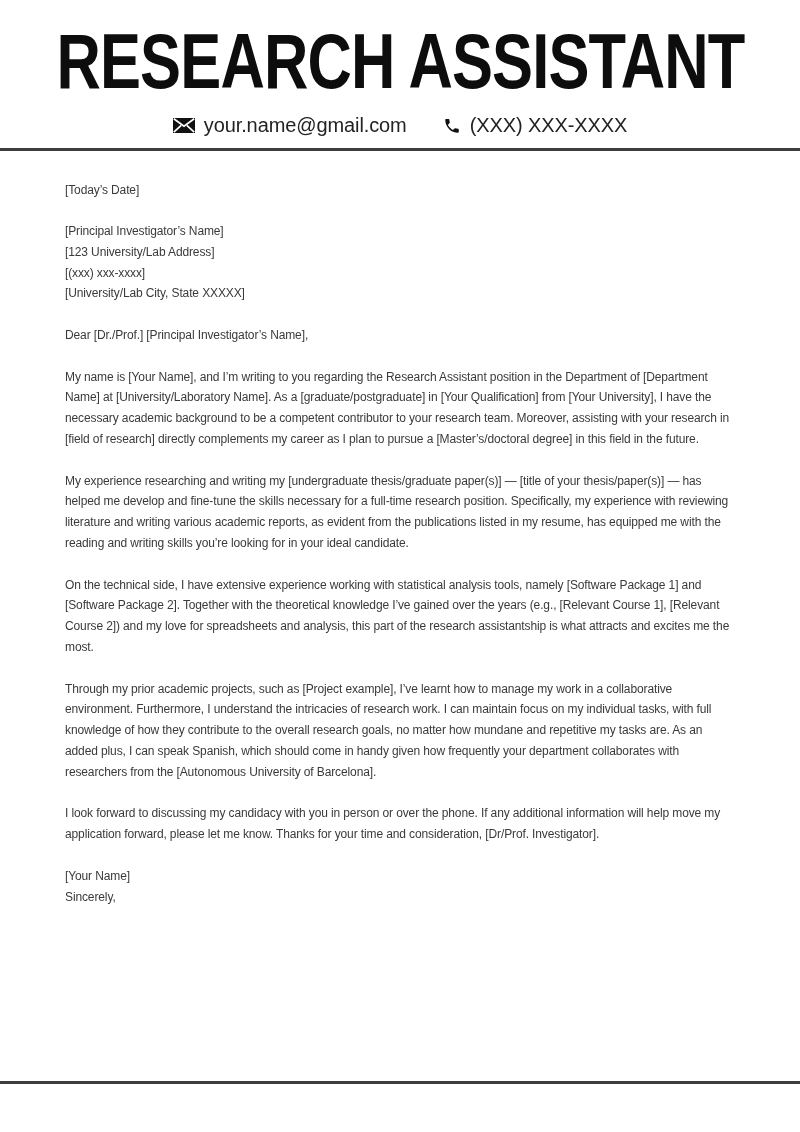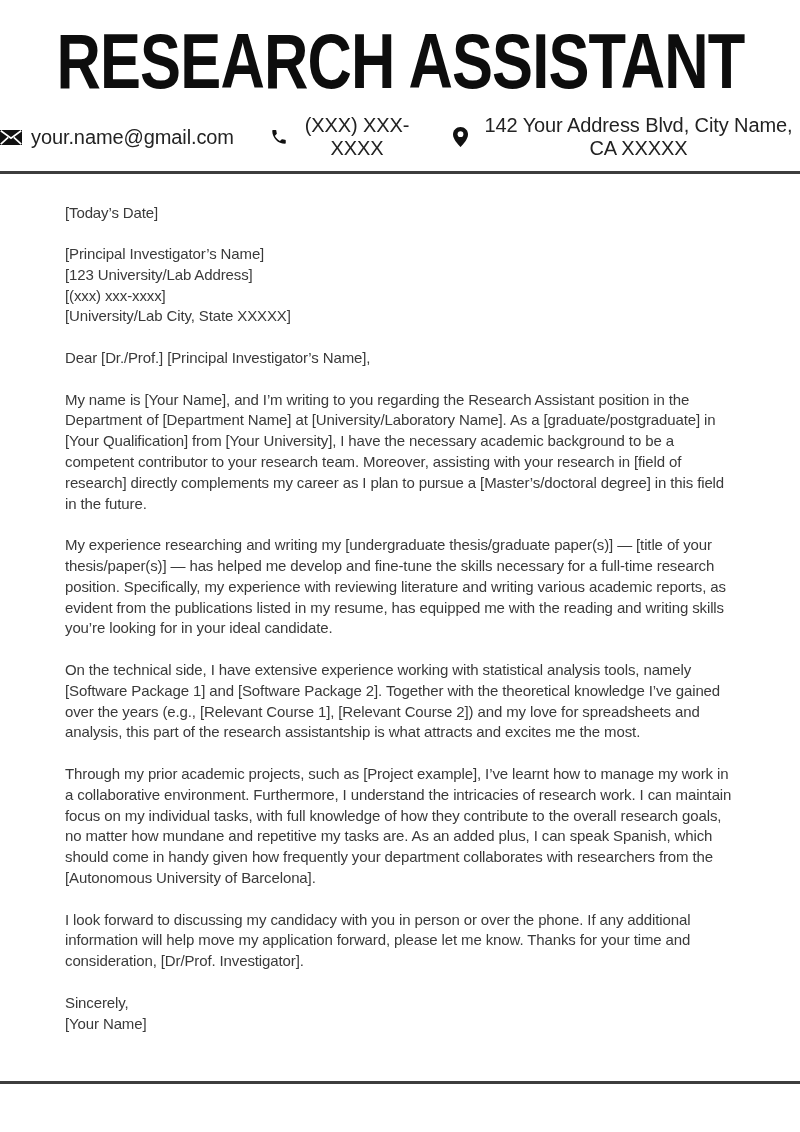--- a/index.html
+++ b/index.html
@@ -56,21 +56,21 @@
     position: absolute;
     left: 0;
     top: 1081px;
     width: 100%;
     height: 2.5px;
     background: #3d3d3d;
   }
   
   .letter {
     padding: 29px 63px 0 65px;
-    font-size: 15px;
+    font-size: 12px;
     line-height: 20.8px;
     letter-spacing: -0.12px;
     color: #3a3a3a;
   }
   .block { margin-bottom: 20.8px; }
   .block:last-child { margin-bottom: 0; }
 </style>
 </head>
 <body>
 
@@ -95,29 +95,20 @@
 
       <div class="contact-item">
         <span>
           <svg width="18" height="18" viewBox="0 0 24 24">
             <path fill="#111111" d="M6.62 10.79c1.44 2.83 3.76 5.14 6.59 6.59l2.2-2.2c.27-.27.67-.36 1.02-.24 1.12.37 2.33.57 3.57.57.55 0 1 .45 1 1V20c0 .55-.45 1-1 1C10.85 21 3 13.15 3 3.5 3 2.95 3.45 2.5 4 2.5h3.5c.55 0 1 .45 1 1 0 1.25.2 2.45.57 3.57.11.35.03.74-.25 1.02l-2.2 2.2z"></path>
           </svg>
         </span>
         <span>(XXX) XXX-XXXX</span>
       </div>
 
-      <div class="contact-item">
-        <span>
-          <svg width="15" height="20" viewBox="0 0 24 32">
-            <path fill="#111111" d="M12 0C5.37 0 0 5.37 0 12c0 9 12 20 12 20s12-11 12-20C24 5.37 18.63 0 12 0z"></path>
-            <circle cx="12" cy="11.5" r="4.6" fill="#ffffff"></circle>
-          </svg>
-        </span>
-        <span>142 Your Address Blvd, City Name, CA XXXXX</span>
-      </div>
     </div>
 
     <div class="rule"></div>
   </div>
 
   <div class="letter">
     <p class="block">[Today’s Date]</p>
 
     <div class="block">
       <div>[Principal Investigator’s Name]</div>
@@ -128,19 +119,19 @@
 
     <p class="block">Dear [Dr./Prof.] [Principal Investigator’s Name],</p>
 
     <p class="block">My name is [Your Name], and I’m writing to you regarding the Research Assistant position in the Department of [Department Name] at [University/Laboratory Name]. As a [graduate/postgraduate] in [Your Qualification] from [Your University], I have the necessary academic background to be a competent contributor to your research team. Moreover, assisting with your research in [field of research] directly complements my career as I plan to pursue a [Master’s/doctoral degree] in this field in the future.</p>
     <p class="block">My experience researching and writing my [undergraduate thesis/graduate paper(s)] — [title of your thesis/paper(s)] — has helped me develop and fine-tune the skills necessary for a full-time research position. Specifically, my experience with reviewing literature and writing various academic reports, as evident from the publications listed in my resume, has equipped me with the reading and writing skills you’re looking for in your ideal candidate.</p>
     <p class="block">On the technical side, I have extensive experience working with statistical analysis tools, namely [Software Package 1] and [Software Package 2]. Together with the theoretical knowledge I’ve gained over the years (e.g., [Relevant Course 1], [Relevant Course 2]) and my love for spreadsheets and analysis, this part of the research assistantship is what attracts and excites me the most.</p>
     <p class="block">Through my prior academic projects, such as [Project example], I’ve learnt how to manage my work in a collaborative environment. Furthermore, I understand the intricacies of research work. I can maintain focus on my individual tasks, with full knowledge of how they contribute to the overall research goals, no matter how mundane and repetitive my tasks are. As an added plus, I can speak Spanish, which should come in handy given how frequently your department collaborates with researchers from the [Autonomous University of Barcelona].</p>
     <p class="block">I look forward to discussing my candidacy with you in person or over the phone. If any additional information will help move my application forward, please let me know. Thanks for your time and consideration, [Dr/Prof. Investigator].</p>
 
     <div class="block">
+      <div>[Your Name]</div>
       <div>Sincerely,</div>
-      <div>[Your Name]</div>
     </div>
   </div>
 
   <div class="rule-bottom"></div>
 </div>
 
 </body></html>

